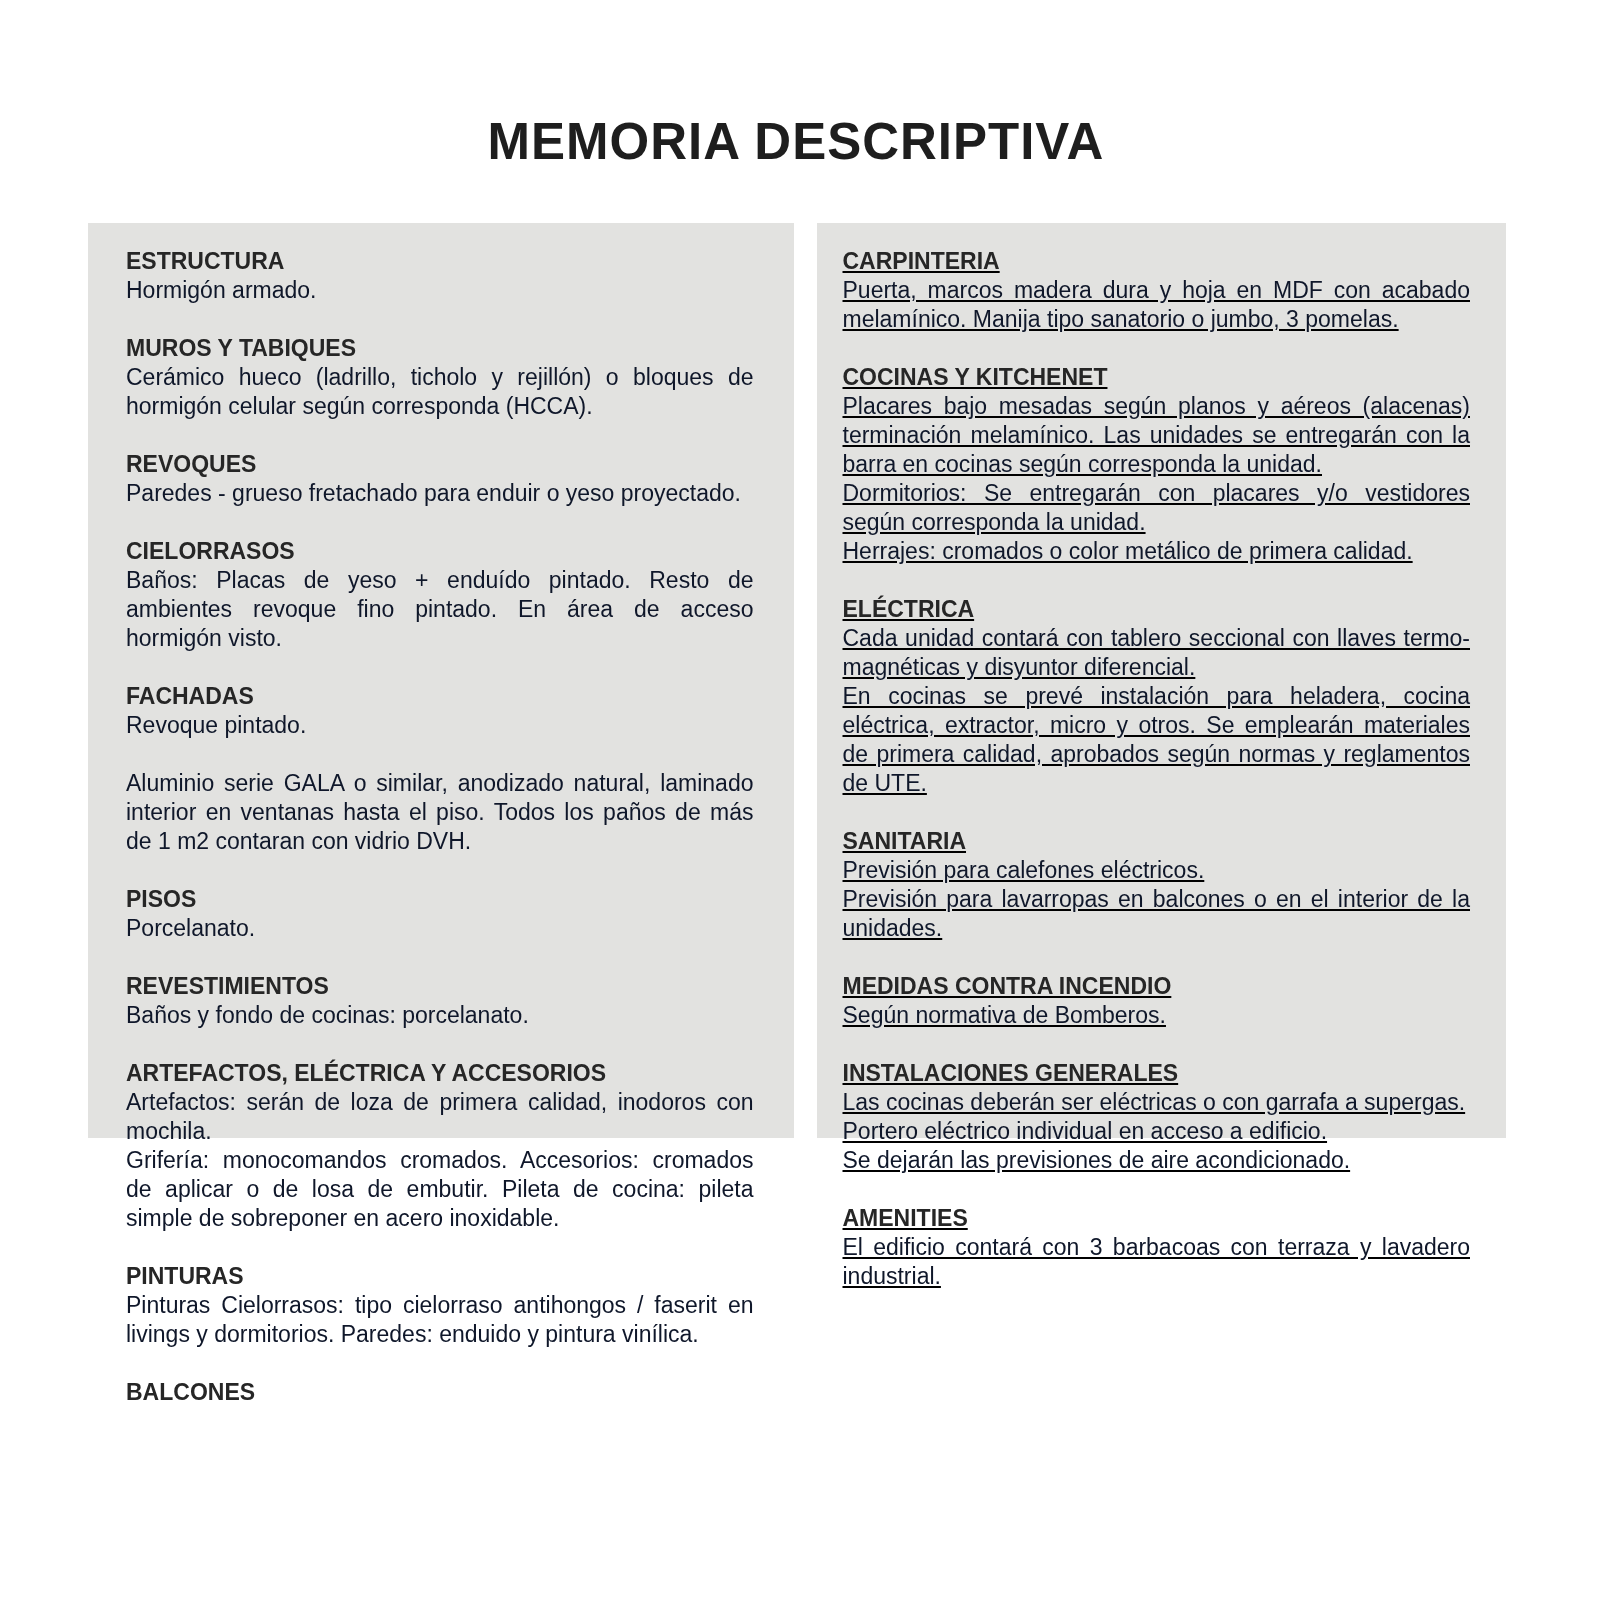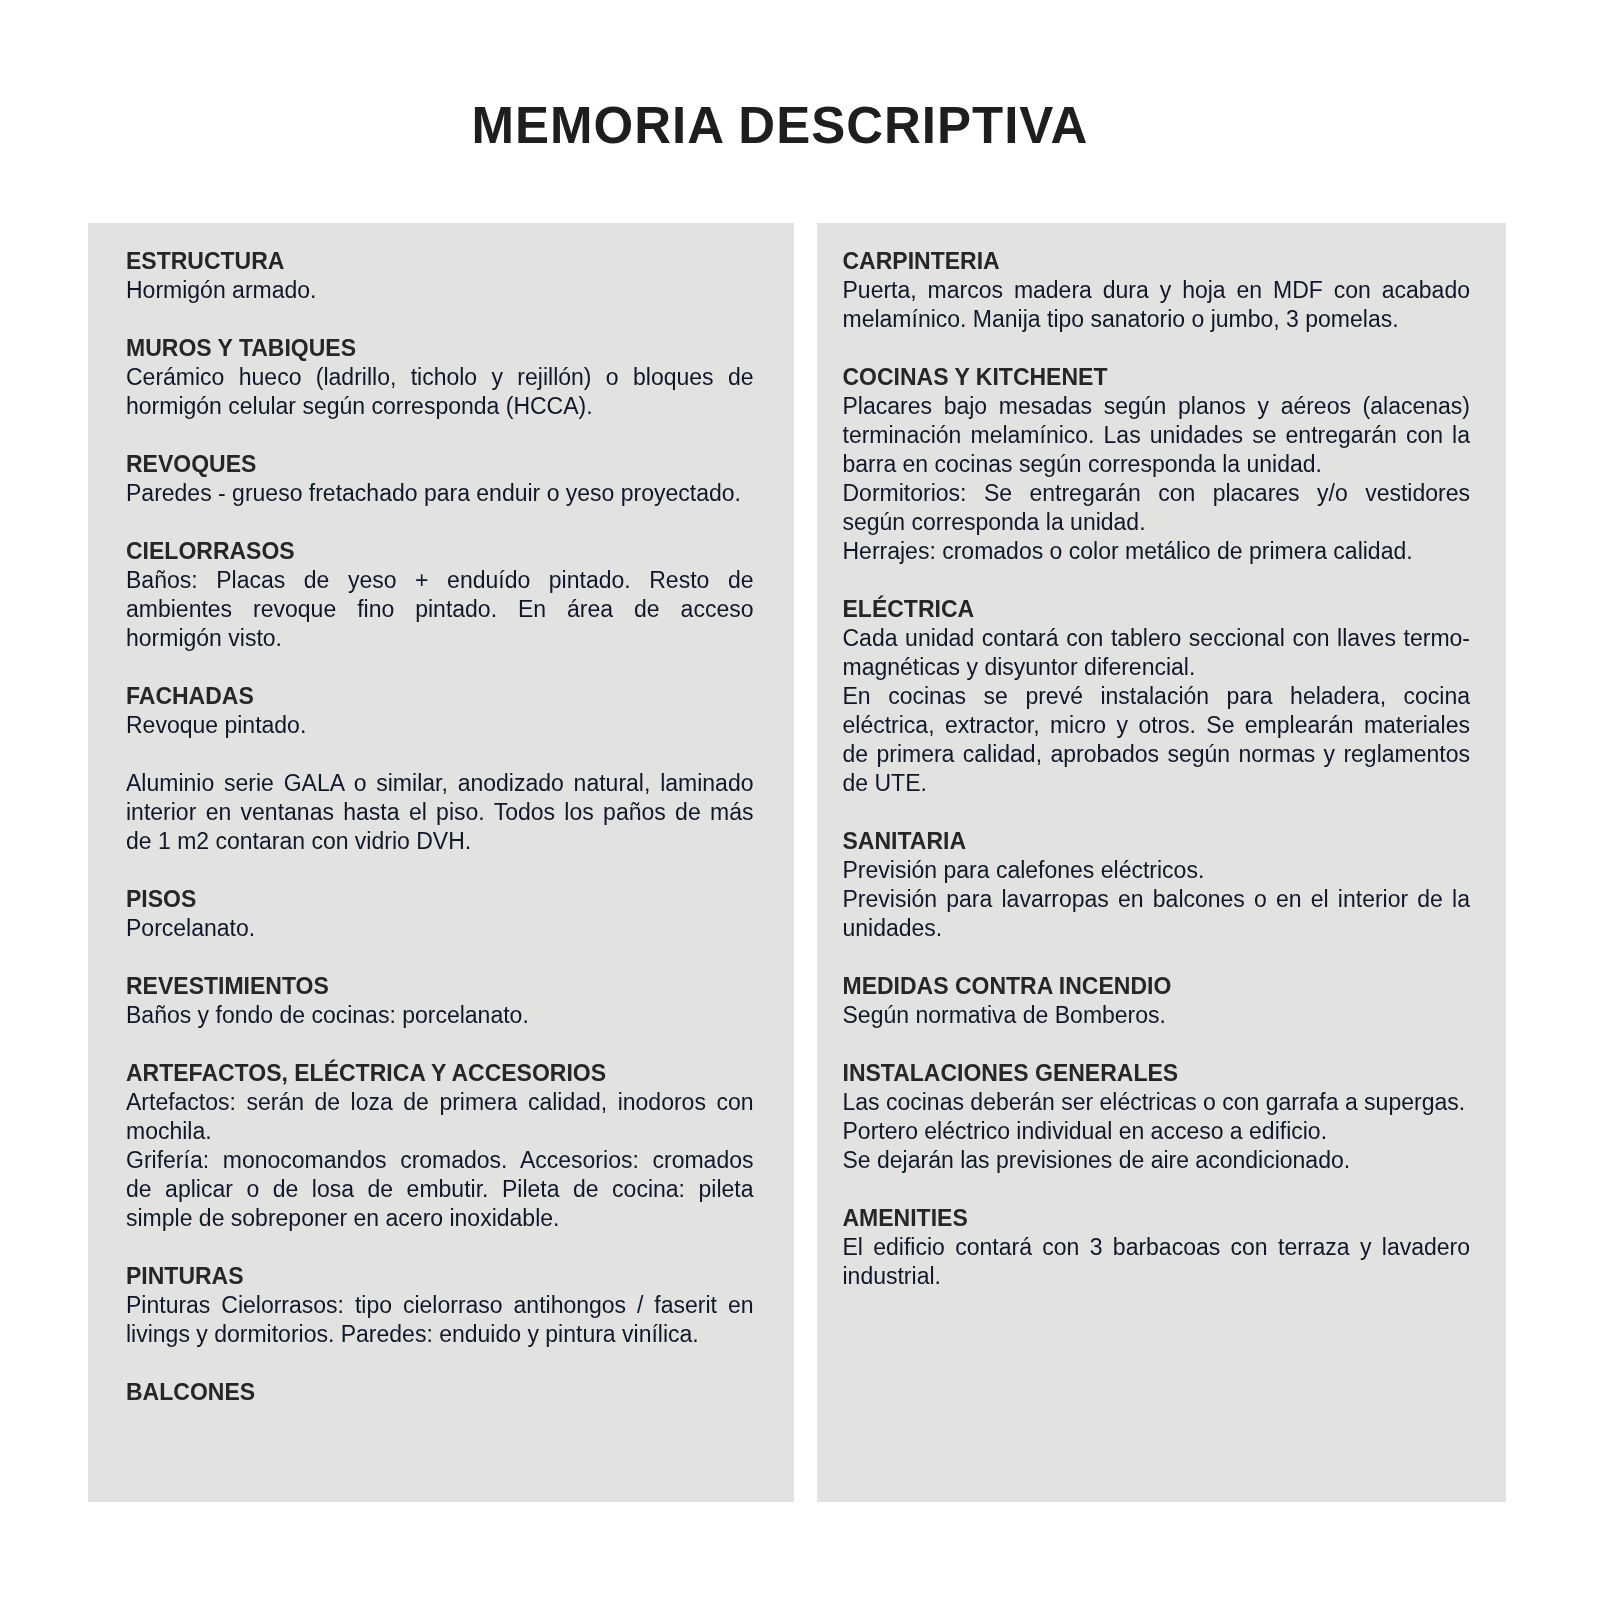--- a/index.html
+++ b/index.html
@@ -13,43 +13,43 @@
     width: 1600px;
     height: 1600px;
     background: #ffffff;
     overflow: hidden;
   }
   .page-title {
     position: absolute;
     top: 96px;
     left: 0;
     width: 1560px;
-    margin: 0;
+    margin: 16px;
     text-align: center;
     font-size: 51px;
     font-weight: bold;
     letter-spacing: 1px;
     color: #1e1e1e;
   }
   .columns {
     position: absolute;
     top: 223px;
     left: 88px;
     width: 1418px;
-    height: 1279px;
+    height: 915px;
     display: flex;
     gap: 23px;
   }
   .panel {
     background: #e2e2e0;
     box-sizing: border-box;
     flex: 1;
   }
   .panel-left  { padding: 24px 40px 0 38px; }
-  .panel-right { padding: 24px 36px 0 26px; }
+  .panel-right { padding: 24px 36px 0 26px; text-decoration: underline; }
   .sec + .sec { margin-top: 29px; }
   .sec h2 {
     margin: 0;
     font-size: 23px;
     line-height: 29px;
     font-weight: bold;
     color: #262626;
   }
   .sec p {
     margin: 0;

